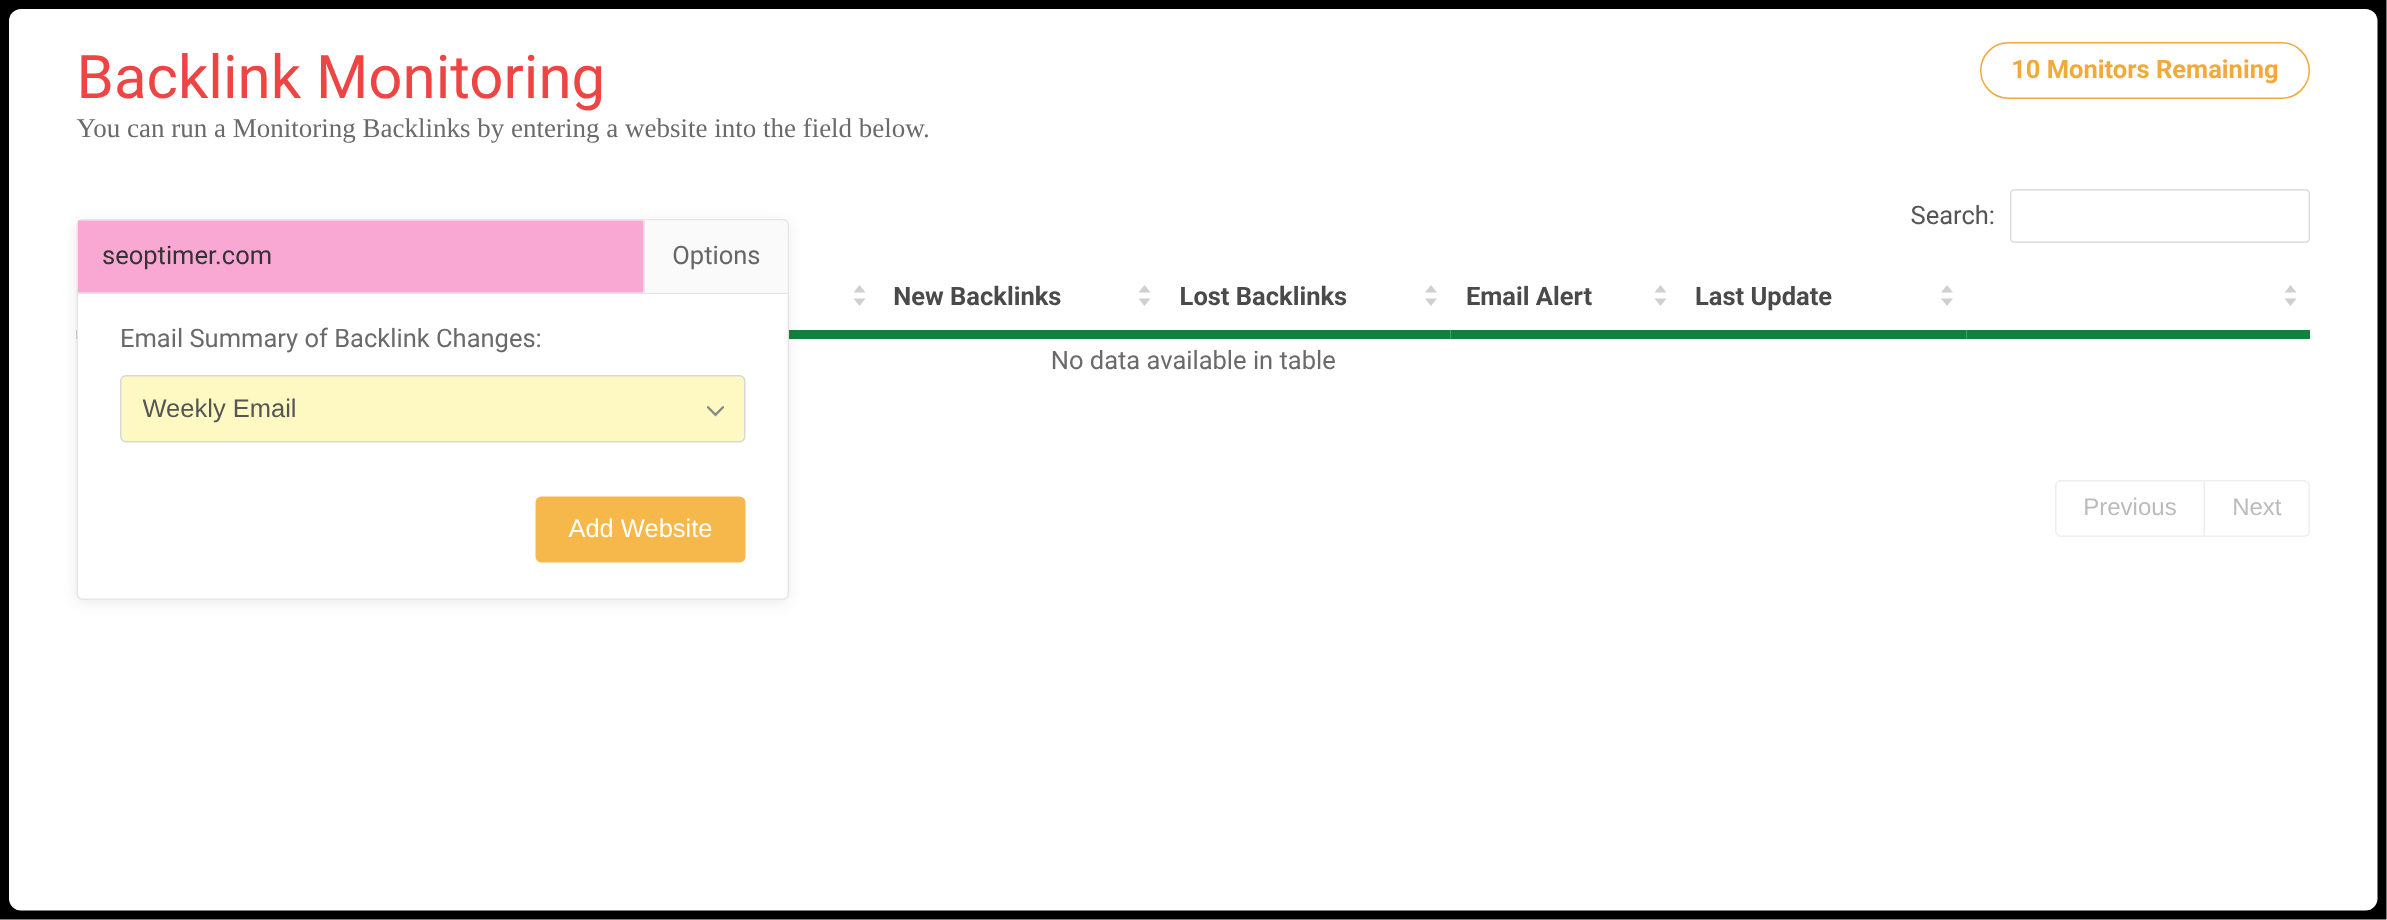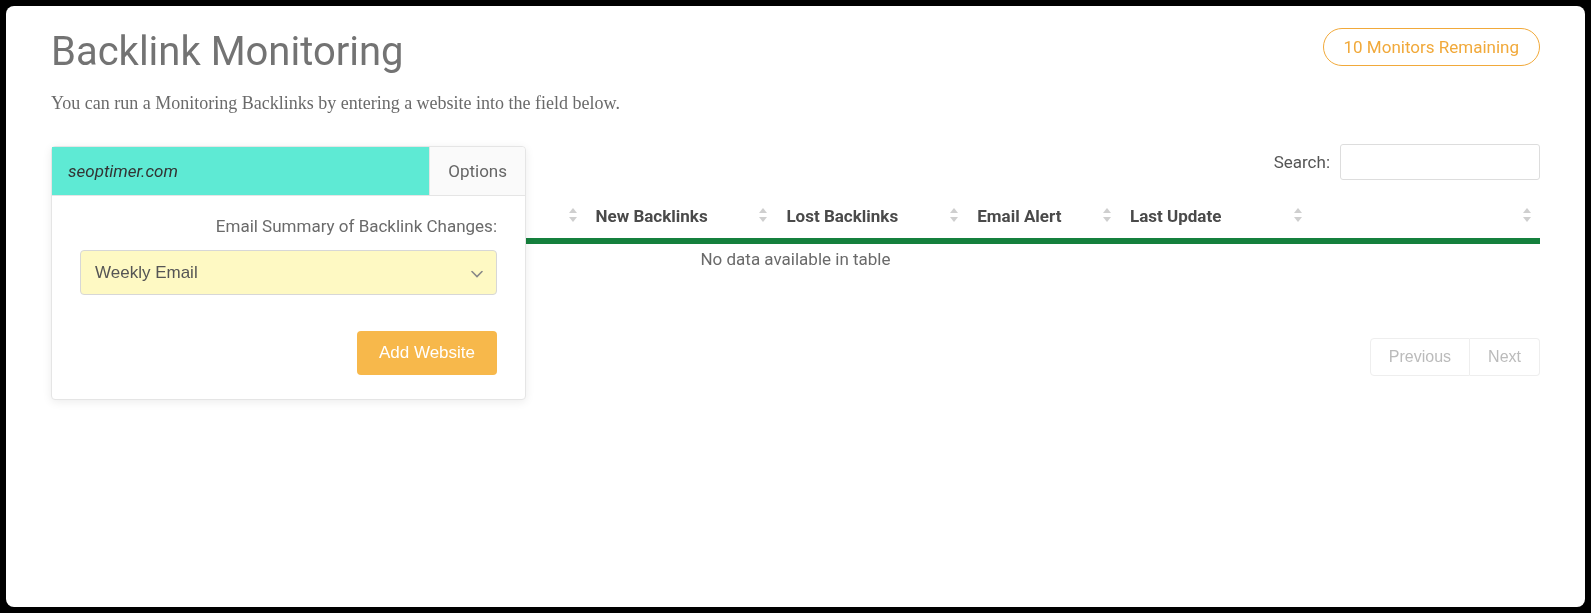--- a/index.html
+++ b/index.html
@@ -19,30 +19,29 @@
     overflow: hidden;
   }
   .header-row {
     display: flex;
     justify-content: space-between;
     align-items: flex-start;
   }
   h1 {
     font-size: 40px;
     font-weight: 400;
-    color: #737373;
-    margin-bottom: 18px;
+    color: #ef4444;
   }
   .badge-remaining {
     border: 1px solid #f1a93a;
     color: #f1a93a;
     border-radius: 20px;
     padding: 8px 20px;
     font-size: 17px;
-    font-weight: 400;
+    font-weight: 700;
     background: #fff;
     cursor: default;
   }
   .subtext {
     font-size: 18px;
     color: #6a6a6a;
     margin-bottom: 30px;
     font-family: Liberation Serif, serif;
   }
   
@@ -62,40 +61,38 @@
     border-bottom: 1px solid #e5e5e5;
   }
   .tab {
     flex: 1;
     padding: 14px 16px;
     font-size: 17px;
     color: #555;
     cursor: pointer;
   }
   .tab.active {
-    background: #5eead4;
+    background: #f9a8d4;
     color: #333;
-    font-style: italic;
   }
   .tab.options {
     flex: 0 0 auto;
     padding: 14px 18px;
     border-left: 1px solid #e5e5e5;
     background: #fafafa;
     color: #666;
     border-top-right-radius: 4px;
   }
   .popover-body {
     padding: 20px 28px 24px 28px;
   }
   .popover-label {
     font-size: 17px;
     color: #6a6a6a;
     margin-bottom: 14px;
-    text-align: right;
   }
   .select-wrap {
     position: relative;
     width: 100%;
   }
   .select-wrap select {
     width: 100%;
     padding: 12px 14px;
     font-size: 17px;
     color: #555;

